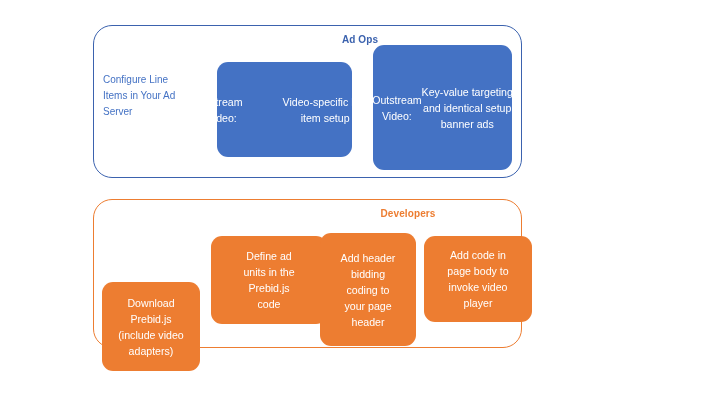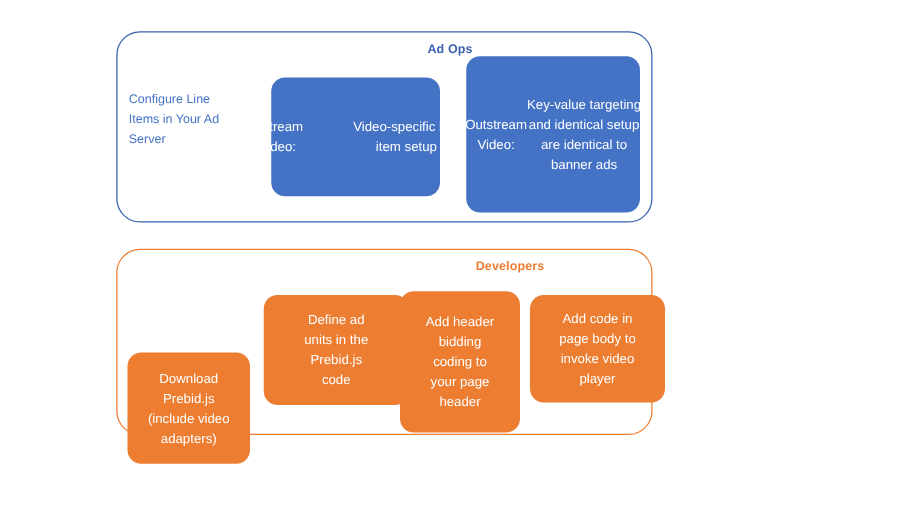--- a/index.html
+++ b/index.html
@@ -154,21 +154,20 @@
       <span class="ln">item setup</span>
     </span>
   </div>
 
   <div class="box blue box-outstream">
     <span class="heading">Outstream Video:</span>
     <span class="spacer"></span>
     <span class="body">
       <span class="ln">Key-value targeting</span>
       <span class="ln">and identical setup</span>
-      <span class="ln">are identical to</span>
       <span class="ln">banner ads</span>
     </span>
   </div>
 
   <div class="panel panel-dev"></div>
 
   <div class="panel-title panel-title-dev">Developers</div>
 
   <div class="box orange box-o1">
     <span class="body">

